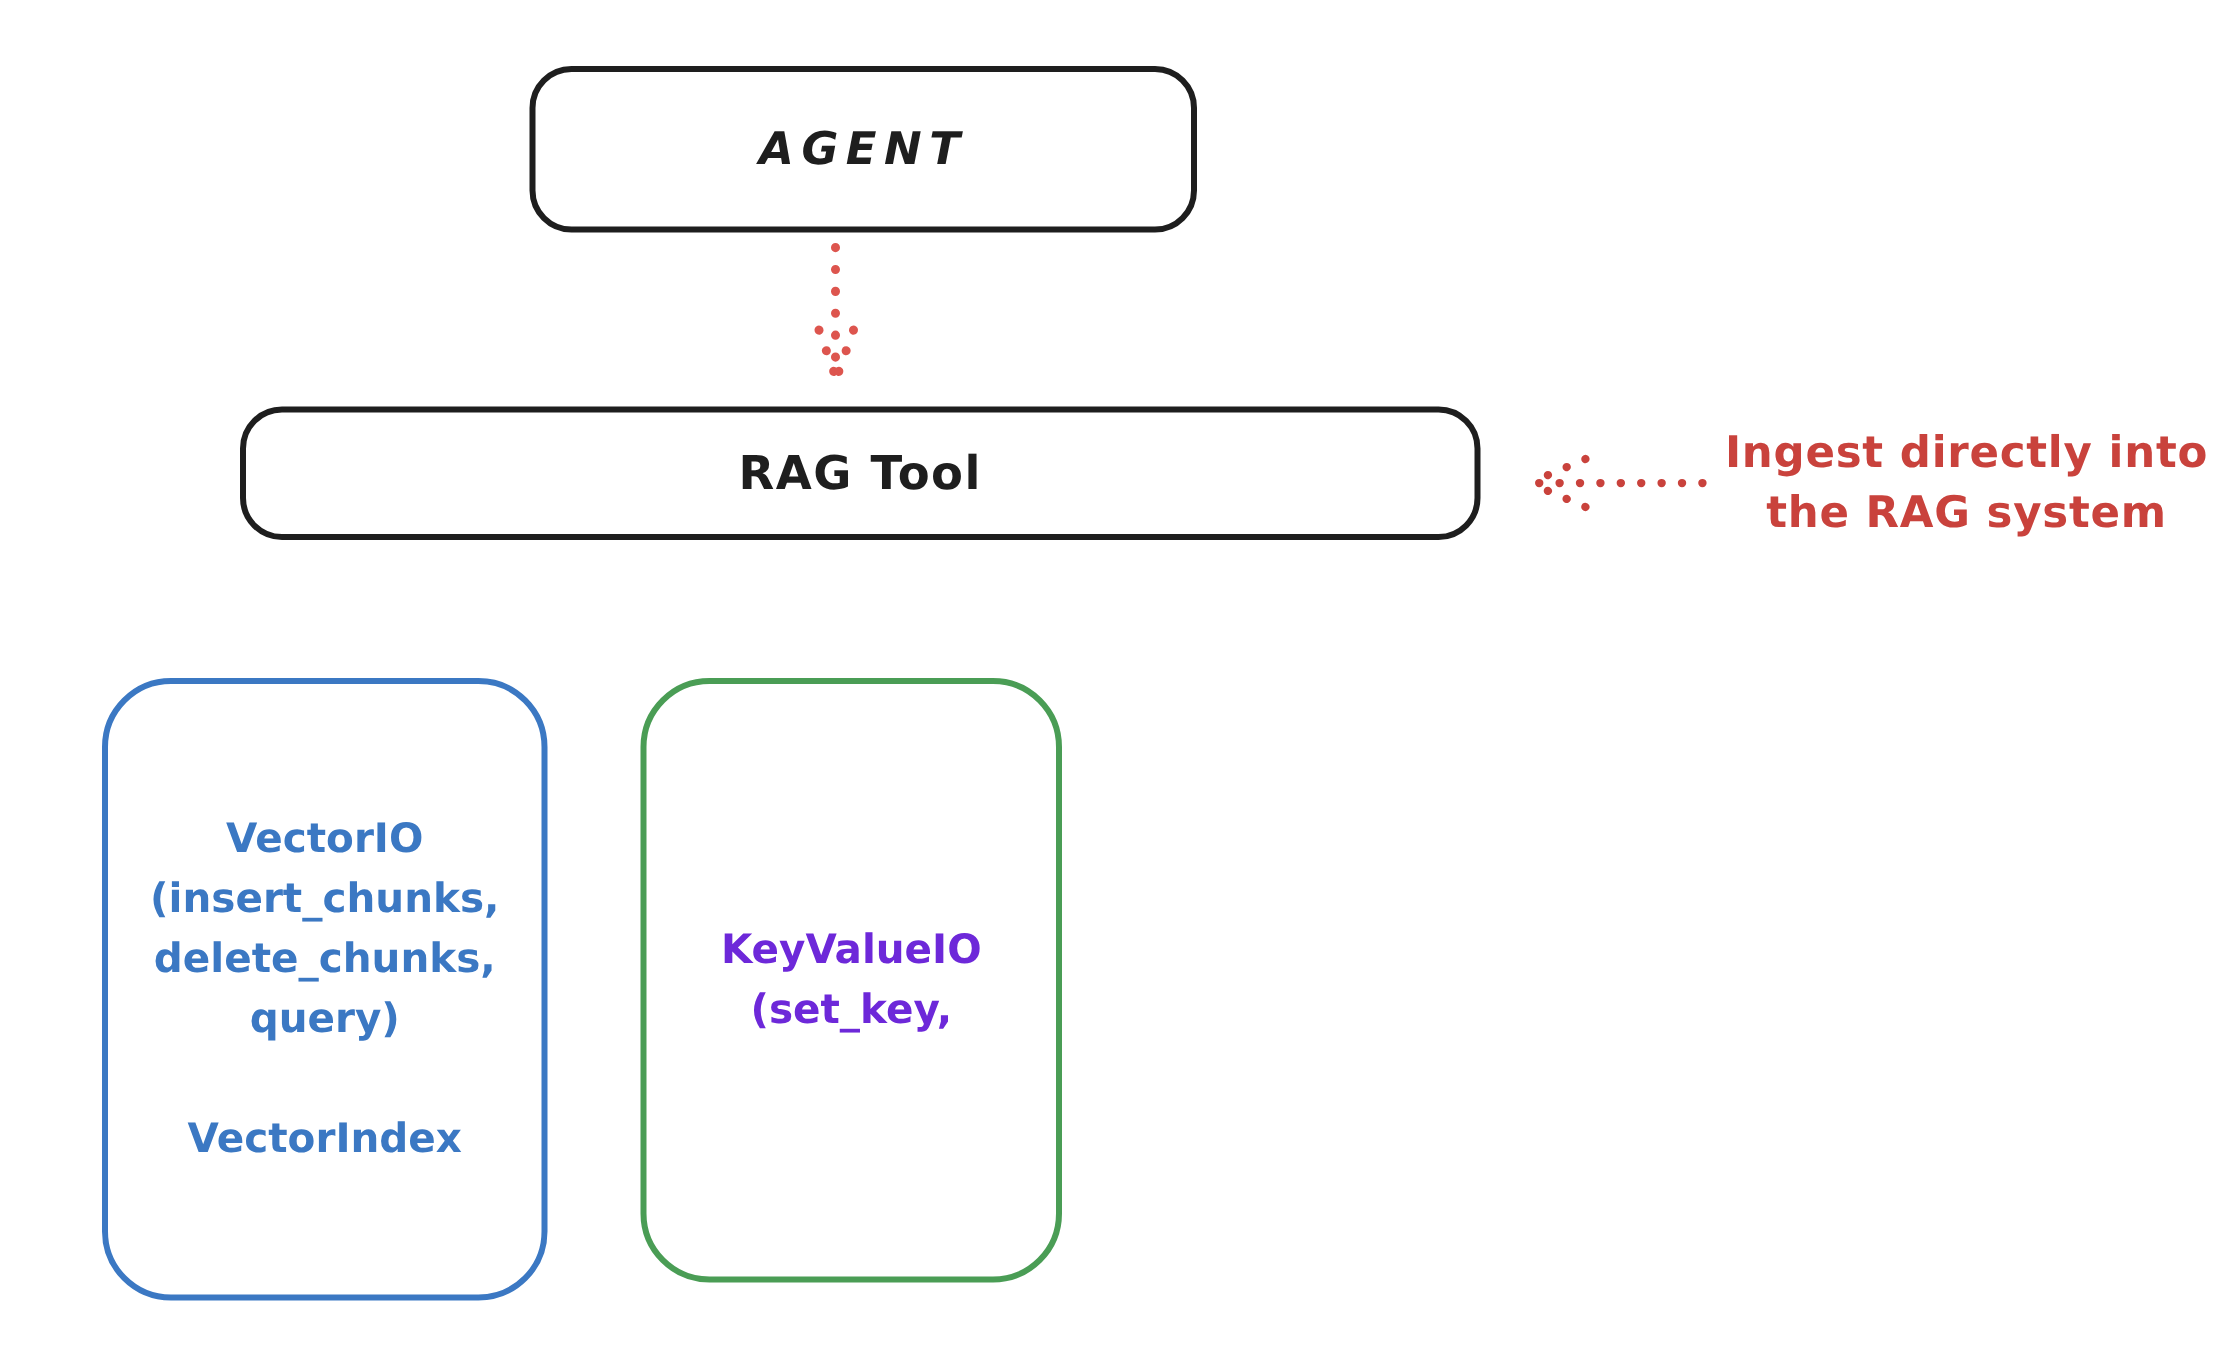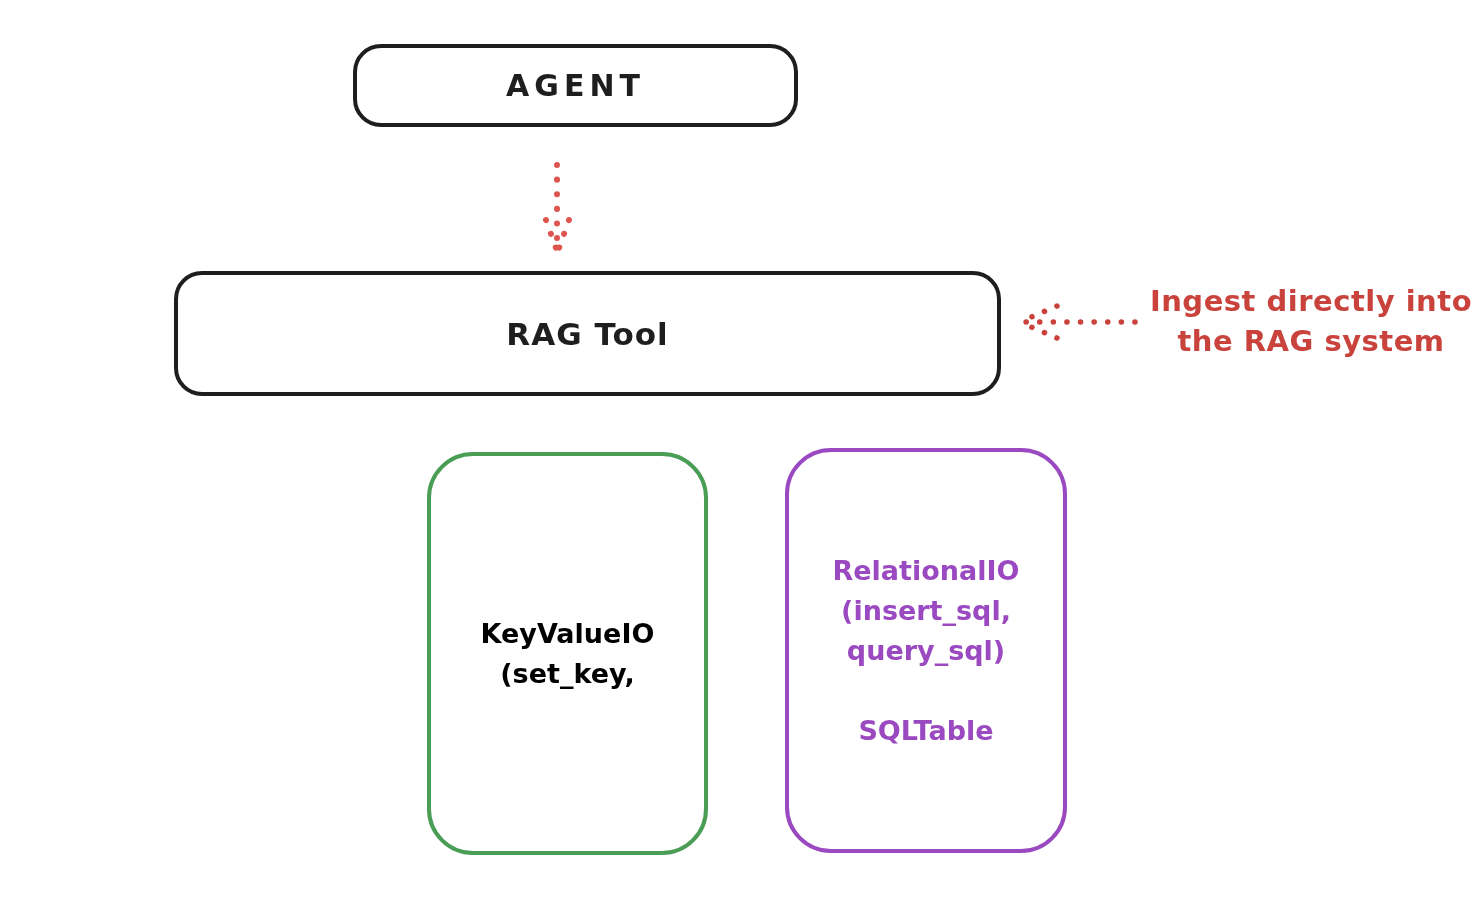--- a/index.html
+++ b/index.html
@@ -29,31 +29,32 @@
   }
   .node-label {
     color: #1e1e1e;
     font-weight: 700;
     text-align: center;
   }
   #agent-box {
     left: 353px;
     top: 44px;
     width: 445px;
-    height: 83px;
+    height: 111px;
+    font-style: italic;
   }
   #agent-box .node-label {
     font-size: 30px;
     letter-spacing: 5px;
   }
   #rag-box {
-    left: 174px;
+    left: 160px;
     top: 271px;
     width: 827px;
-    height: 125px;
+    height: 89px;
   }
   #rag-box .node-label {
     font-size: 31px;
     letter-spacing: 1px;
   }
   .arrow {
     position: absolute;
   }
   #arrow-down {
     left: 526px;
@@ -138,26 +139,27 @@
       <path d="M47 10 L12 25" stroke="#c9423c"></path>
       <path d="M47 42 L12 27" stroke="#c9423c"></path>
     </g>
   </svg>
 
   <div class="annotation" style="color: rgb(201, 66, 60);">
     <div>Ingest directly into</div>
     <div>the RAG system</div>
   </div>
 
+  <div class="backend-box" id="vector-box" style="border-color: rgb(59, 120, 195); color: rgb(59, 120, 195);">
+    <div>VectorIO</div>
+    <div>(insert_chunks,</div>
+    <div>delete_chunks,</div>
+    <div>query)</div>
+    <div class="index-label">VectorIndex</div>
+  </div>
 
-  <div class="backend-box" id="keyvalue-box" style="border-color: rgb(74, 157, 85); color: #000000;">
+  <div class="backend-box" id="keyvalue-box" style="border-color: rgb(74, 157, 85); color: #6d28d9;">
     <div>KeyValueIO</div>
     <div>(set_key,</div>
   </div>
 
-  <div class="backend-box" id="relational-box" style="border-color: rgb(154, 73, 193); color: rgb(154, 73, 193);">
-    <div>RelationalIO</div>
-    <div>(insert_sql,</div>
-    <div>query_sql)</div>
-    <div class="index-label">SQLTable</div>
-  </div>
 
 </div>
 
 </body></html>

